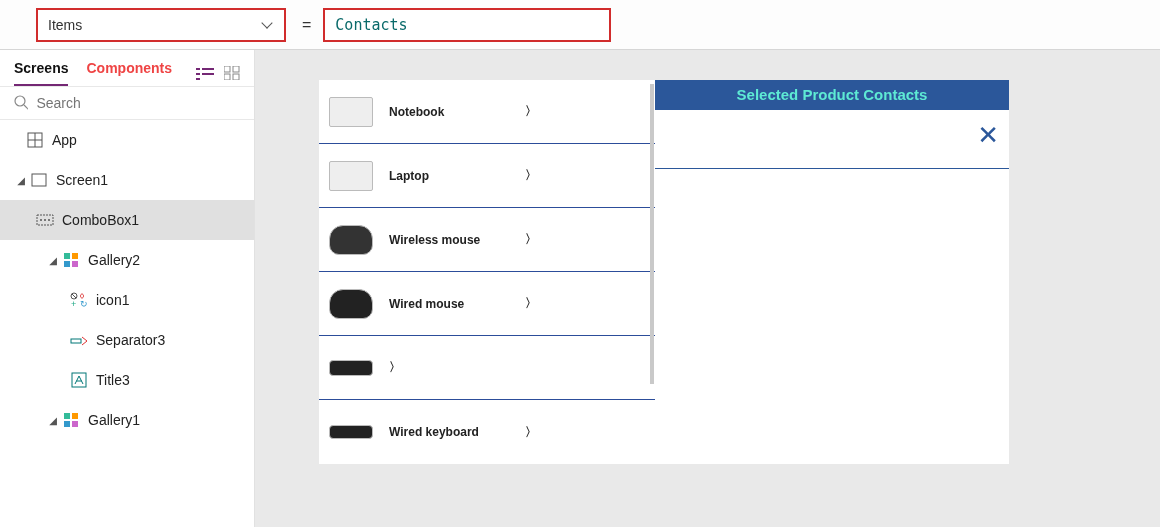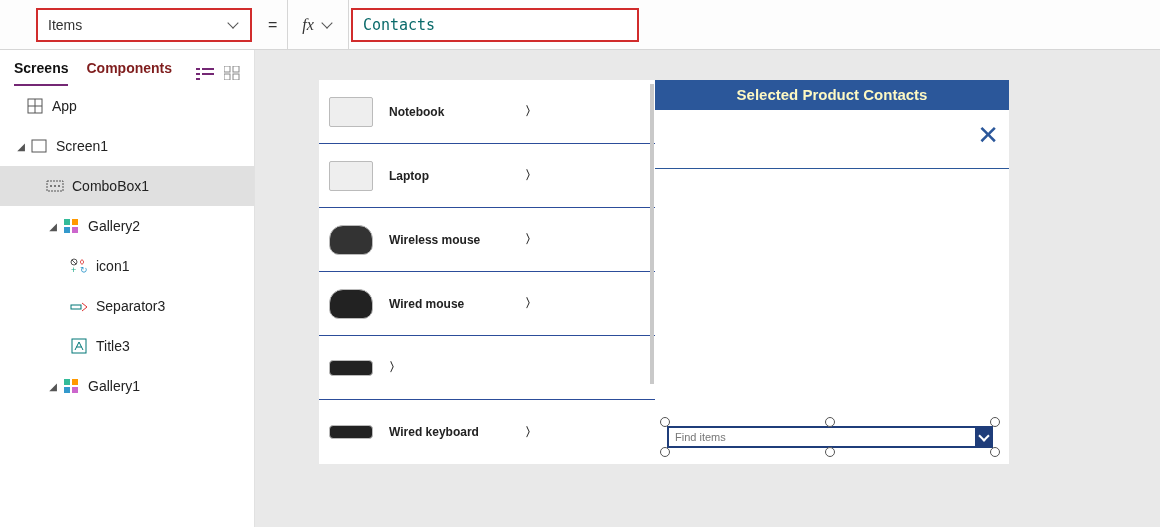--- a/index.html
+++ b/index.html
@@ -15,21 +15,21 @@
     .top-bar {
       height: 50px;
       display: flex;
       align-items: center;
       border-bottom: 1px solid #d6d6d6;
       background: #fdfdfd;
       padding: 0 8px;
     }
     .prop-box {
       border: 2px solid #d12c2c;
-      width: 216px;
+      width: 250px;
       height: 34px;
       display: flex;
       align-items: center;
       padding: 0 10px;
       justify-content: space-between;
       margin-left: 28px;
       background: #fff;
     }
     .prop-box span { font-size: 14px; }
     .chevron-down {
@@ -86,21 +86,21 @@
     .tabs-row {
       display: flex;
       align-items: center;
       padding: 10px 14px 0 14px;
       gap: 18px;
     }
     .tab {
       font-size: 14px;
       font-weight: 600;
       padding-bottom: 8px;
-      color: #7f1d1d;
+      color: #ef4444;
       border-bottom: 2px solid transparent;
       cursor: pointer;
     }
     .tab.active { color: #111; border-bottom-color: #742774; }
     .tab-icons { margin-left: auto; display: flex; gap: 10px; color: #666; }
     .search-row {
       display: flex; align-items: center;
       border-top: 1px solid #e8e8e8;
       border-bottom: 1px solid #e8e8e8;
       padding: 8px 14px;
@@ -131,21 +131,21 @@
       margin-right: 2px;
     }
     .tree-icon {
       width: 18px; height: 18px;
       margin-right: 8px;
       display: inline-flex;
       align-items: center; justify-content: center;
     }
     .ind0 { padding-left: 10px; }
     .ind1 { padding-left: 14px; }
-    .ind2 { padding-left: 46px; }
+    .ind2 { padding-left: 36px; }
     .ind3 { padding-left: 46px; }
     .ind4 { padding-left: 70px; }
     .canvas {
       flex: 1;
       background: #e9e9e9;
       padding: 30px 0 0 64px;
       position: relative;
     }
     .scroll-hint {
       position: absolute;
@@ -187,21 +187,21 @@
     .g-chev {
       color: #304a9a;
       font-size: 18px;
     }
     .right-col {
       flex: 1;
       position: relative;
     }
     .hdr-bar {
       background: #2b579a;
-      color: #fef9c3;
+      color: #5eead4;
       text-align: center;
       height: 30px;
       line-height: 30px;
       font-size: 15px;
       font-weight: 600;
     }
     .close-x {
       position: absolute;
       right: 10px; top: 40px;
       font-size: 26px;
@@ -256,24 +256,20 @@
   </style>
 </head>
 <body>
 
 <div class="top-bar">
   <div class="prop-box">
     <span>Items</span>
     <span class="chevron-down"></span>
   </div>
   <div class="eq">=</div>
-  <div class="fx-wrap">
-    <span>fx</span>
-    <span class="chevron-down"></span>
-  </div>
   <div class="formula-box">
     <span>Contacts</span>
   </div>
 </div>
 
 <div class="main">
   <div class="left-panel">
     <div class="scroll-hint"></div>
     <div class="tabs-row">
       <div class="tab active">Screens</div>
@@ -287,20 +283,27 @@
             <rect x="0" y="12" width="4" height="2" fill="#742774"></rect>
           </svg>
         <svg width="16" height="14">
             <rect x="0" y="0" width="6" height="6" fill="none" stroke="#888"></rect>
             <rect x="9" y="0" width="6" height="6" fill="none" stroke="#888"></rect>
             <rect x="0" y="8" width="6" height="6" fill="none" stroke="#888"></rect>
             <rect x="9" y="8" width="6" height="6" fill="none" stroke="#888"></rect>
           </svg>
       </div>
     </div>
+    <div class="search-row">
+      <svg width="16" height="16">
+          <circle cx="6" cy="6" r="5" stroke="#888" fill="none" stroke-width="1.2"></circle>
+          <line x1="10" y1="10" x2="15" y2="15" stroke="#888" stroke-width="1.2"></line>
+        </svg>
+      <input placeholder="Search" style="">
+    </div>
     <div class="tree">
       <div class="tree-row ind0">
         <span class="exp"></span>
         <span class="tree-icon">
           <svg width="16" height="16">
               <rect x="1" y="1" width="14" height="14" fill="none" stroke="#555"></rect>
               <line x1="8" y1="1" x2="8" y2="15" stroke="#555"></line>
               <line x1="1" y1="8" x2="15" y2="8" stroke="#555"></line>
             </svg>
         </span>
@@ -413,29 +416,17 @@
         <div class="g-row" style="border-bottom:none;">
           <div class="g-thumb" style="background:#222;border-radius:4px;height:14px;"></div>
           <span>Wired keyboard</span>
           <span class="g-chev">〉</span>
         </div>
       </div>
       <div class="right-col">
         <div class="hdr-bar">Selected Product Contacts</div>
         <div class="close-x">✕</div>
         <div class="sep-line"></div>
-        <div class="combo-sel">
-          <div class="combo-inner">
-            <span>Find items</span>
-          </div>
-          <div class="combo-btn"></div>
-          <div class="handle" style="left:-5px;top:-5px;"></div>
-          <div class="handle" style="left:50%;top:-5px;margin-left:-5px;"></div>
-          <div class="handle" style="right:-5px;top:-5px;"></div>
-          <div class="handle" style="left:-5px;bottom:-5px;"></div>
-          <div class="handle" style="left:50%;bottom:-5px;margin-left:-5px;"></div>
-          <div class="handle" style="right:-5px;bottom:-5px;"></div>
-        </div>
       </div>
     </div>
     <div class="stage-scroll"></div>
   </div>
 </div>
 
 </body></html>

